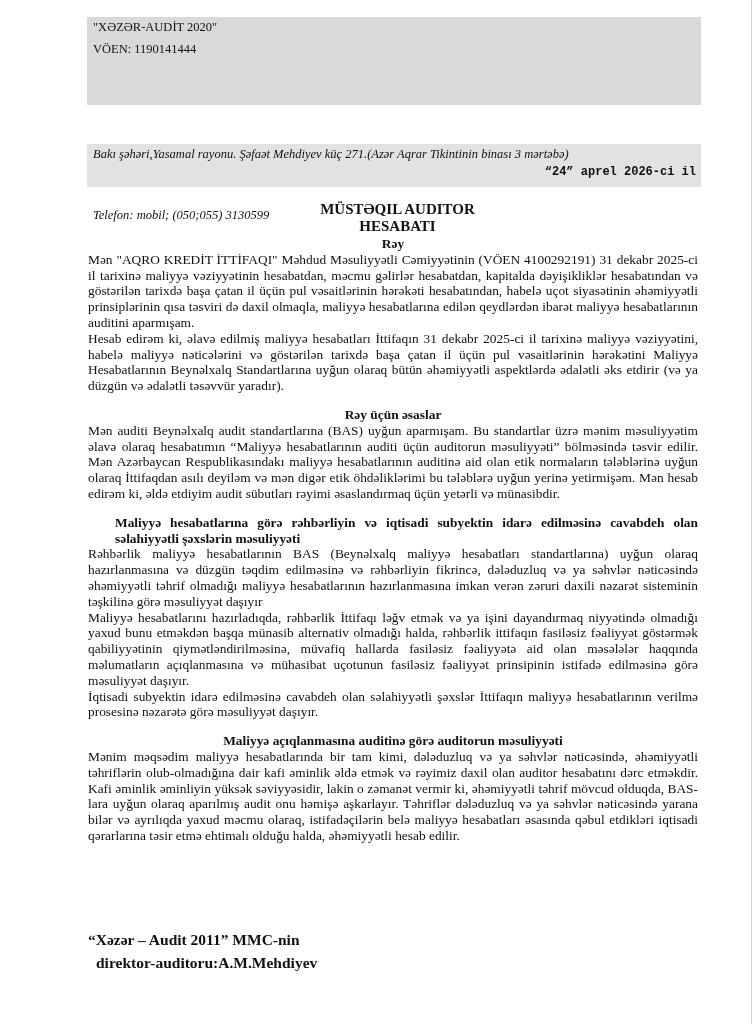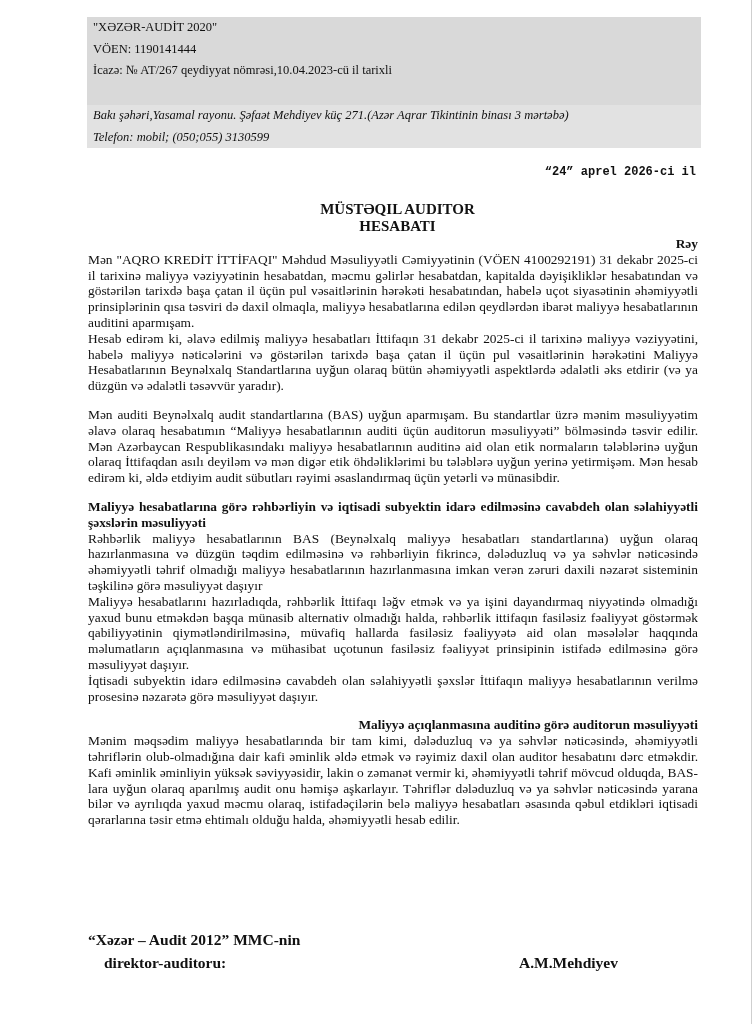--- a/index.html
+++ b/index.html
@@ -39,21 +39,21 @@
       box-sizing: border-box;
       padding-top: 0px;
     }
     .lh-bottom {
       background: #e2e2e2;
       padding: 0 6px;
       height: 43px;
       box-sizing: border-box;
     }
     .lh-line { white-space: nowrap; }
-    .lh-italic { font-style: italic; }
+    .lh-italic { font-style: italic; margin-top: 39px; }
 
     .date-line {
       position: absolute;
       right: 57px;
       top: 165px;
       font-weight: bold;
       font-size: 12px;
       font-family: Liberation Mono, monospace;
     }
 
@@ -76,51 +76,49 @@
       width: 610px;
       font-size: 13.4px;
       line-height: 15.8px;
       text-align: justify;
     }
     .content p {
       margin: 0;
     }
     .content .h {
       font-weight: bold;
-      text-align: right;
+      text-align: center;
     }
     .gap { height: 13px; }
 
     .signature {
       position: absolute;
       left: 88px;
       top: 928px;
       width: 560px;
       font-weight: bold;
       font-size: 15.5px;
       line-height: 23px;
     }
     .sig-row2 {
       display: flex;
-      justify-content: space-between;
+      justify-content: flex-start;
       padding-left: 8px;
-      margin-left: 8px;
     }
     .sig-name { padding-right: 30px; }
   </style>
 </head>
 <body>
 
 <div class="right-edge"></div>
 
 <div class="letterhead">
   <div class="lh-top">
     <div class="lh-line">"XƏZƏR-AUDİT 2020"</div>
     <div class="lh-line">VÖEN: 1190141444</div>
-    <div class="lh-line">İcazə: № AT/267 qeydiyyat nömrəsi,10.04.2023-cü il tarixli</div>
   </div>
   <div class="lh-bottom">
     <div class="lh-line lh-italic">Bakı şəhəri,Yasamal rayonu. Şəfaət Mehdiyev küç 271.(Azər Aqrar Tikintinin binası 3 mərtəbə)</div>
     <div class="lh-line lh-italic">Telefon: mobil; (050;055) 3130599</div>
   </div>
 </div>
 
 <div class="date-line">“24” aprel 2026-ci il</div>
 
 <div class="title">
@@ -129,35 +127,36 @@
 </div>
 
 <div class="content">
   <section>
     <p class="h">Rəy</p>
     <p>Mən "AQRO KREDİT İTTİFAQI" Məhdud Məsuliyyətli Cəmiyyətinin (VÖEN 4100292191) 31 dekabr 2025-ci il tarixinə maliyyə vəziyyətinin hesabatdan, məcmu gəlirlər hesabatdan, kapitalda dəyişikliklər hesabatından və göstərilən tarixdə başa çatan il üçün pul vəsaitlərinin hərəkəti hesabatından, habelə uçot siyasətinin əhəmiyyətli prinsiplərinin qısa təsviri də daxil olmaqla, maliyyə hesabatlarına edilən qeydlərdən ibarət maliyyə hesabatlarının auditini aparmışam.</p>
     <p>Hesab edirəm ki, əlavə edilmiş maliyyə hesabatları İttifaqın 31 dekabr 2025-ci il tarixinə maliyyə vəziyyətini, habelə maliyyə nəticələrini və göstərilən tarixdə başa çatan il üçün pul vəsaitlərinin hərəkətini Maliyyə Hesabatlarının Beynəlxalq Standartlarına uyğun olaraq bütün əhəmiyyətli aspektlərdə ədalətli əks etdirir (və ya düzgün və ədalətli təsəvvür yaradır).</p>
   </section>
   <div class="gap"></div>
   <section>
+    <p class="h">Rəy üçün əsaslar</p>
     <p>Mən auditi Beynəlxalq audit standartlarına (BAS) uyğun aparmışam. Bu standartlar üzrə mənim məsuliyyətim əlavə olaraq hesabatımın “Maliyyə hesabatlarının auditi üçün auditorun məsuliyyəti” bölməsində təsvir edilir. Mən Azərbaycan Respublikasındakı maliyyə hesabatlarının auditinə aid olan etik normaların tələblərinə uyğun olaraq İttifaqdan asılı deyiləm və mən digər etik öhdəliklərimi bu tələblərə uyğun yerinə yetirmişəm. Mən hesab edirəm ki, əldə etdiyim audit sübutları rəyimi əsaslandırmaq üçün yetərli və münasibdir.</p>
   </section>
   <div class="gap"></div>
   <section>
-    <p class="h" style="text-align:justify;">Maliyyə hesabatlarına görə rəhbərliyin və iqtisadi subyektin idarə edilməsinə cavabdeh olan səlahiyyətli şəxslərin məsuliyyəti</p>
+    <p class="h" style="text-align:justify;margin-left:27px;">Maliyyə hesabatlarına görə rəhbərliyin və iqtisadi subyektin idarə edilməsinə cavabdeh olan səlahiyyətli şəxslərin məsuliyyəti</p>
     <p>Rəhbərlik maliyyə hesabatlarının BAS (Beynəlxalq maliyyə hesabatları standartlarına) uyğun olaraq hazırlanmasına və düzgün təqdim edilməsinə və rəhbərliyin fikrincə, dələduzluq və ya səhvlər nəticəsində əhəmiyyətli təhrif olmadığı maliyyə hesabatlarının hazırlanmasına imkan verən zəruri daxili nəzarət sisteminin təşkilinə görə məsuliyyət daşıyır</p>
     <p>Maliyyə hesabatlarını hazırladıqda, rəhbərlik İttifaqı ləğv etmək və ya işini dayandırmaq niyyətində olmadığı yaxud bunu etməkdən başqa münasib alternativ olmadığı halda, rəhbərlik ittifaqın fasiləsiz fəaliyyət göstərmək qabiliyyətinin qiymətləndirilməsinə, müvafiq hallarda fasiləsiz fəaliyyətə aid olan məsələlər haqqında məlumatların açıqlanmasına və mühasibat uçotunun fasiləsiz fəaliyyət prinsipinin istifadə edilməsinə görə məsuliyyət daşıyır.</p>
     <p>İqtisadi subyektin idarə edilməsinə cavabdeh olan səlahiyyətli şəxslər İttifaqın maliyyə hesabatlarının verilmə prosesinə nəzarətə görə məsuliyyət daşıyır.</p>
   </section>
   <div class="gap"></div>
   <section>
     <p class="h">Maliyyə açıqlanmasına auditinə görə auditorun məsuliyyəti</p>
     <p>Mənim məqsədim maliyyə hesabatlarında bir tam kimi, dələduzluq və ya səhvlər nəticəsində, əhəmiyyətli təhriflərin olub-olmadığına dair kafi əminlik əldə etmək və rəyimiz daxil olan auditor hesabatını dərc etməkdir. Kafi əminlik əminliyin yüksək səviyyəsidir, lakin o zəmanət vermir ki, əhəmiyyətli təhrif mövcud olduqda, BAS-lara uyğun olaraq aparılmış audit onu həmişə aşkarlayır. Təhriflər dələduzluq və ya səhvlər nəticəsində yarana bilər və ayrılıqda yaxud məcmu olaraq, istifadəçilərin belə maliyyə hesabatları əsasında qəbul etdikləri iqtisadi qərarlarına təsir etmə ehtimalı olduğu halda, əhəmiyyətli hesab edilir.</p>
   </section>
 </div>
 
 <div class="signature">
-  <div>“Xəzər – Audit 2012” MMC-nin</div>
+  <div>“Xəzər – Audit 2011” MMC-nin</div>
   <div class="sig-row2">
     <span>direktor-auditoru:</span>
     <span class="sig-name">A.M.Mehdiyev</span>
   </div>
 </div>
 
 </body></html>

